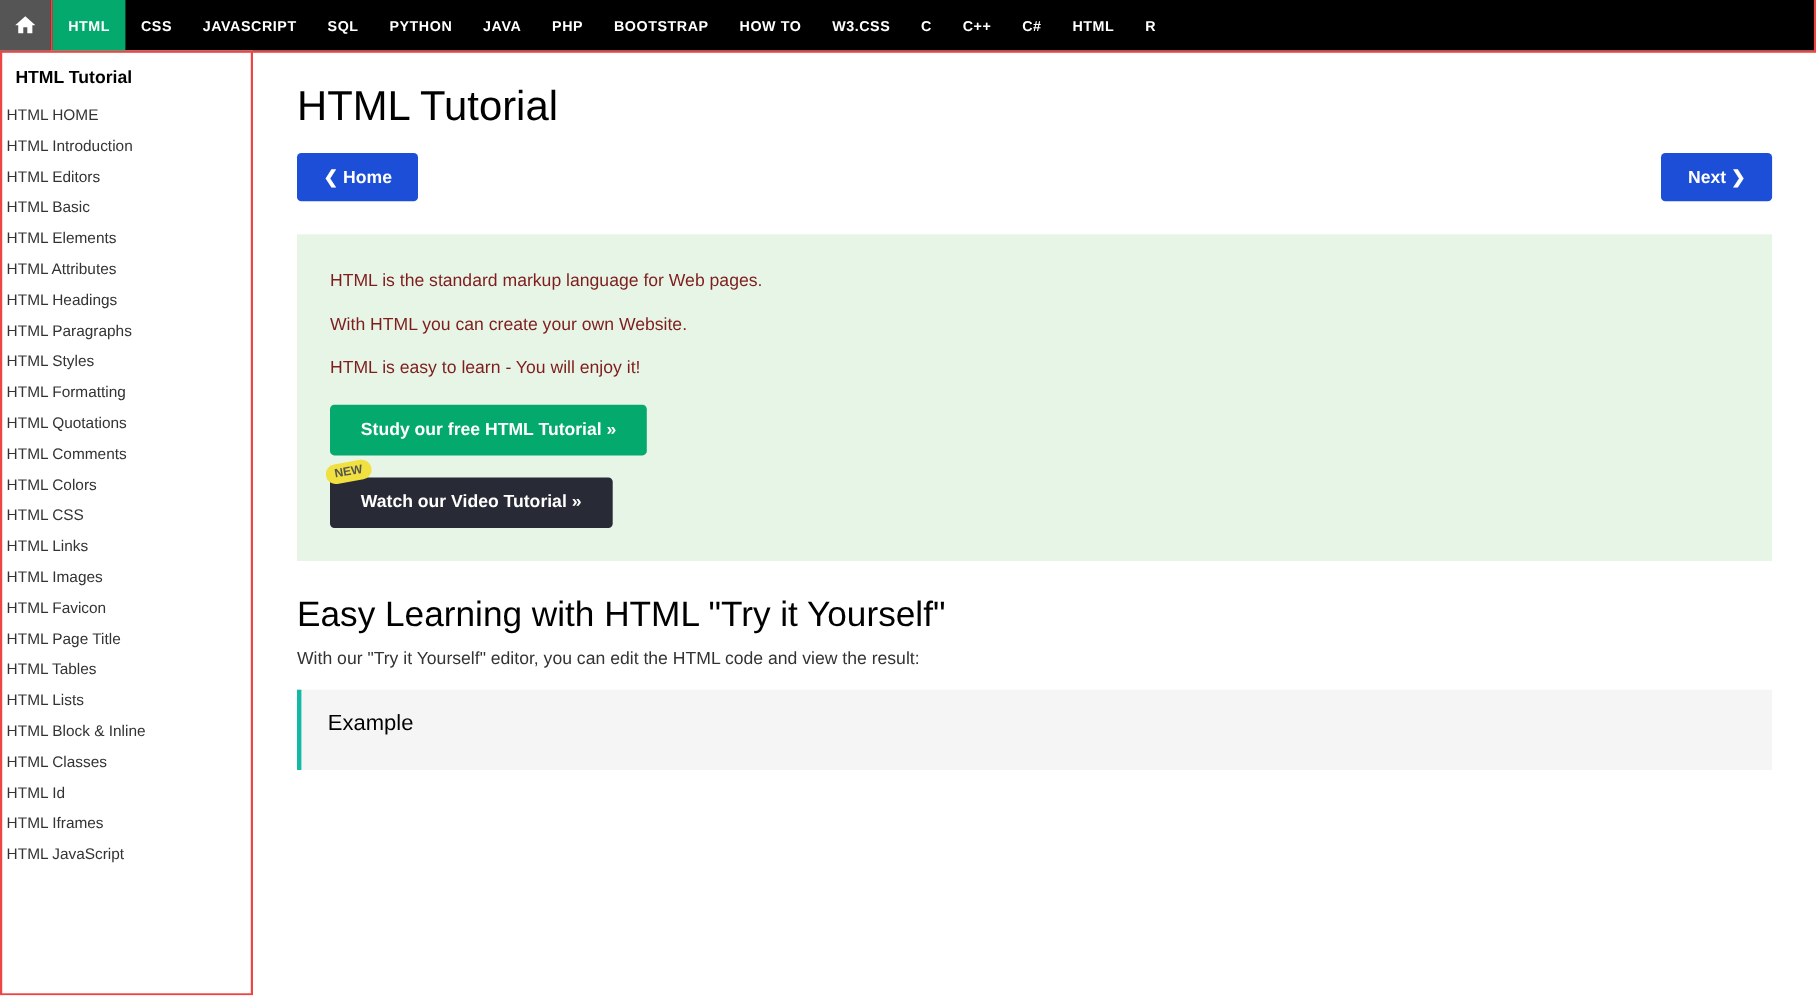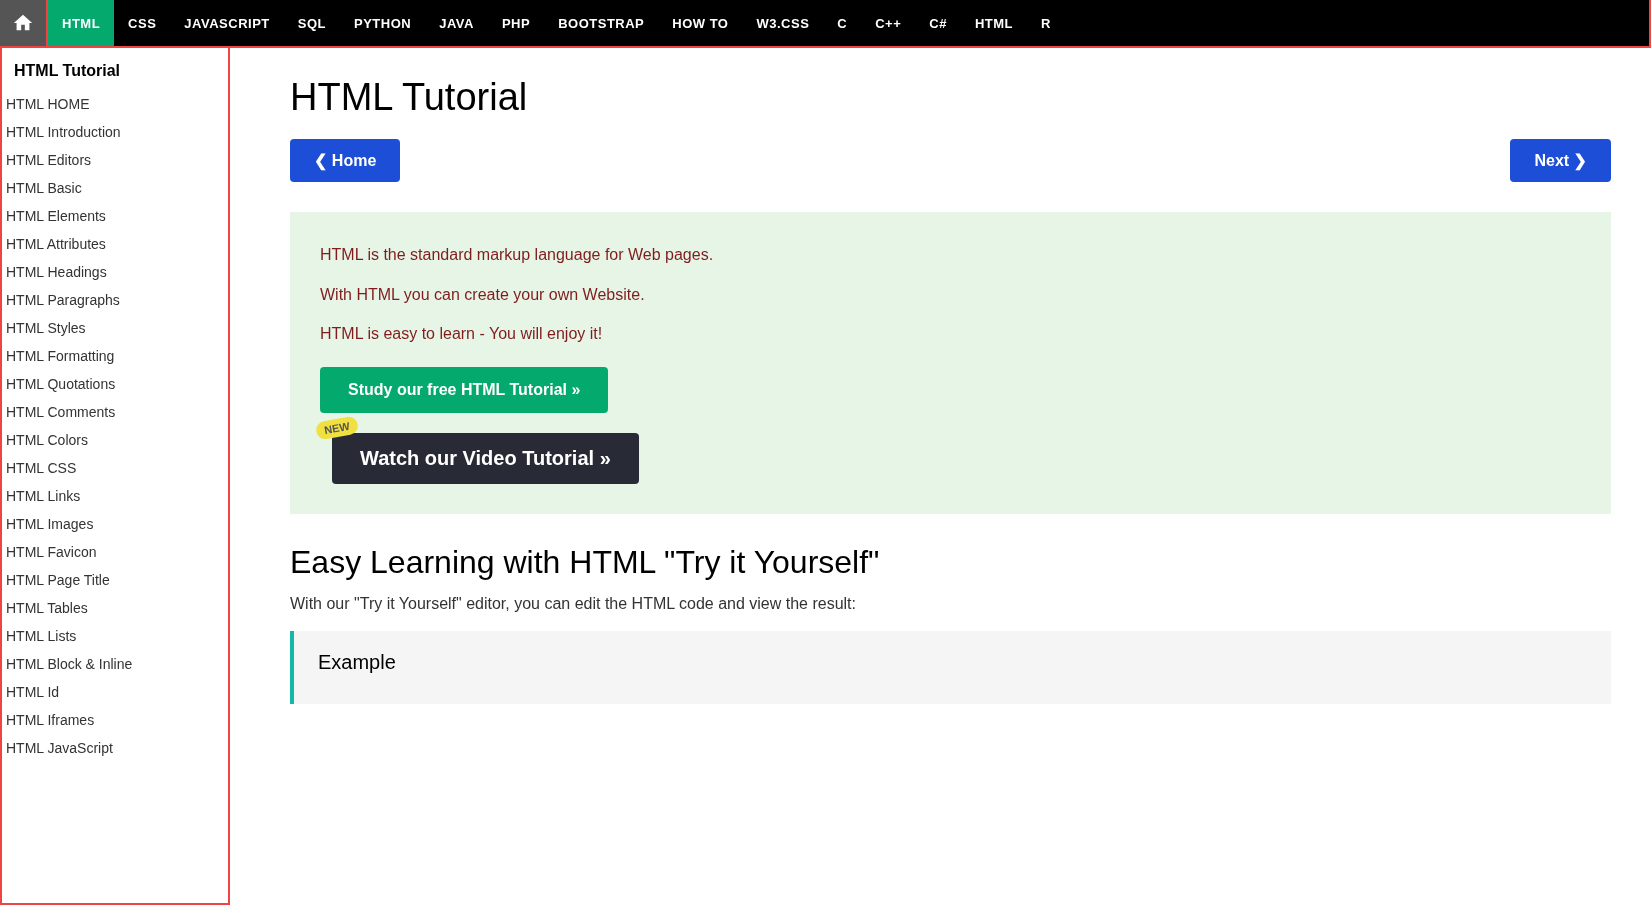--- a/index.html
+++ b/index.html
@@ -39,21 +39,20 @@
       letter-spacing: 0.5px;
       white-space: nowrap;
     }
     .nav-item.active { background: #04AA6D; }
 
     
     #body-layout {
       display: flex;
       flex: 1;
       overflow: hidden;
-      gap: 20px;
     }
 
     
     #sidebar {
       width: 230px;
       flex-shrink: 0;
       border: 2px solid #e44;
       overflow-y: auto;
       background: #fff;
     }
@@ -153,25 +152,24 @@
       padding: 3px 8px;
       border-radius: 20px;
       z-index: 1;
       transform: rotate(-10deg);
     }
     .btn-video {
       background: #282A35;
       color: #fff;
       border: none;
       padding: 14px 28px;
-      font-size: 20px;
+      font-size: 16px;
       cursor: pointer;
       border-radius: 4px;
       font-weight: bold;
-      margin-left: 12px;
     }
 
     
     #easy-learning {
       margin-top: 30px;
     }
     #easy-learning h2 {
       font-size: 32px;
       font-weight: normal;
       margin-bottom: 14px;
@@ -241,20 +239,21 @@
         <a class="sidebar-link">HTML Comments</a>
         <a class="sidebar-link">HTML Colors</a>
         <a class="sidebar-link">HTML CSS</a>
         <a class="sidebar-link">HTML Links</a>
         <a class="sidebar-link">HTML Images</a>
         <a class="sidebar-link">HTML Favicon</a>
         <a class="sidebar-link">HTML Page Title</a>
         <a class="sidebar-link">HTML Tables</a>
         <a class="sidebar-link">HTML Lists</a>
         <a class="sidebar-link">HTML Block &amp; Inline</a>
+        <a class="sidebar-link">HTML Classes</a>
         <a class="sidebar-link">HTML Id</a>
         <a class="sidebar-link">HTML Iframes</a>
         <a class="sidebar-link">HTML JavaScript</a>
       </div>
   </aside>
 
   <main id="main-content">
     <h1 id="page-title">HTML Tutorial</h1>
 
     <div id="nav-buttons">

